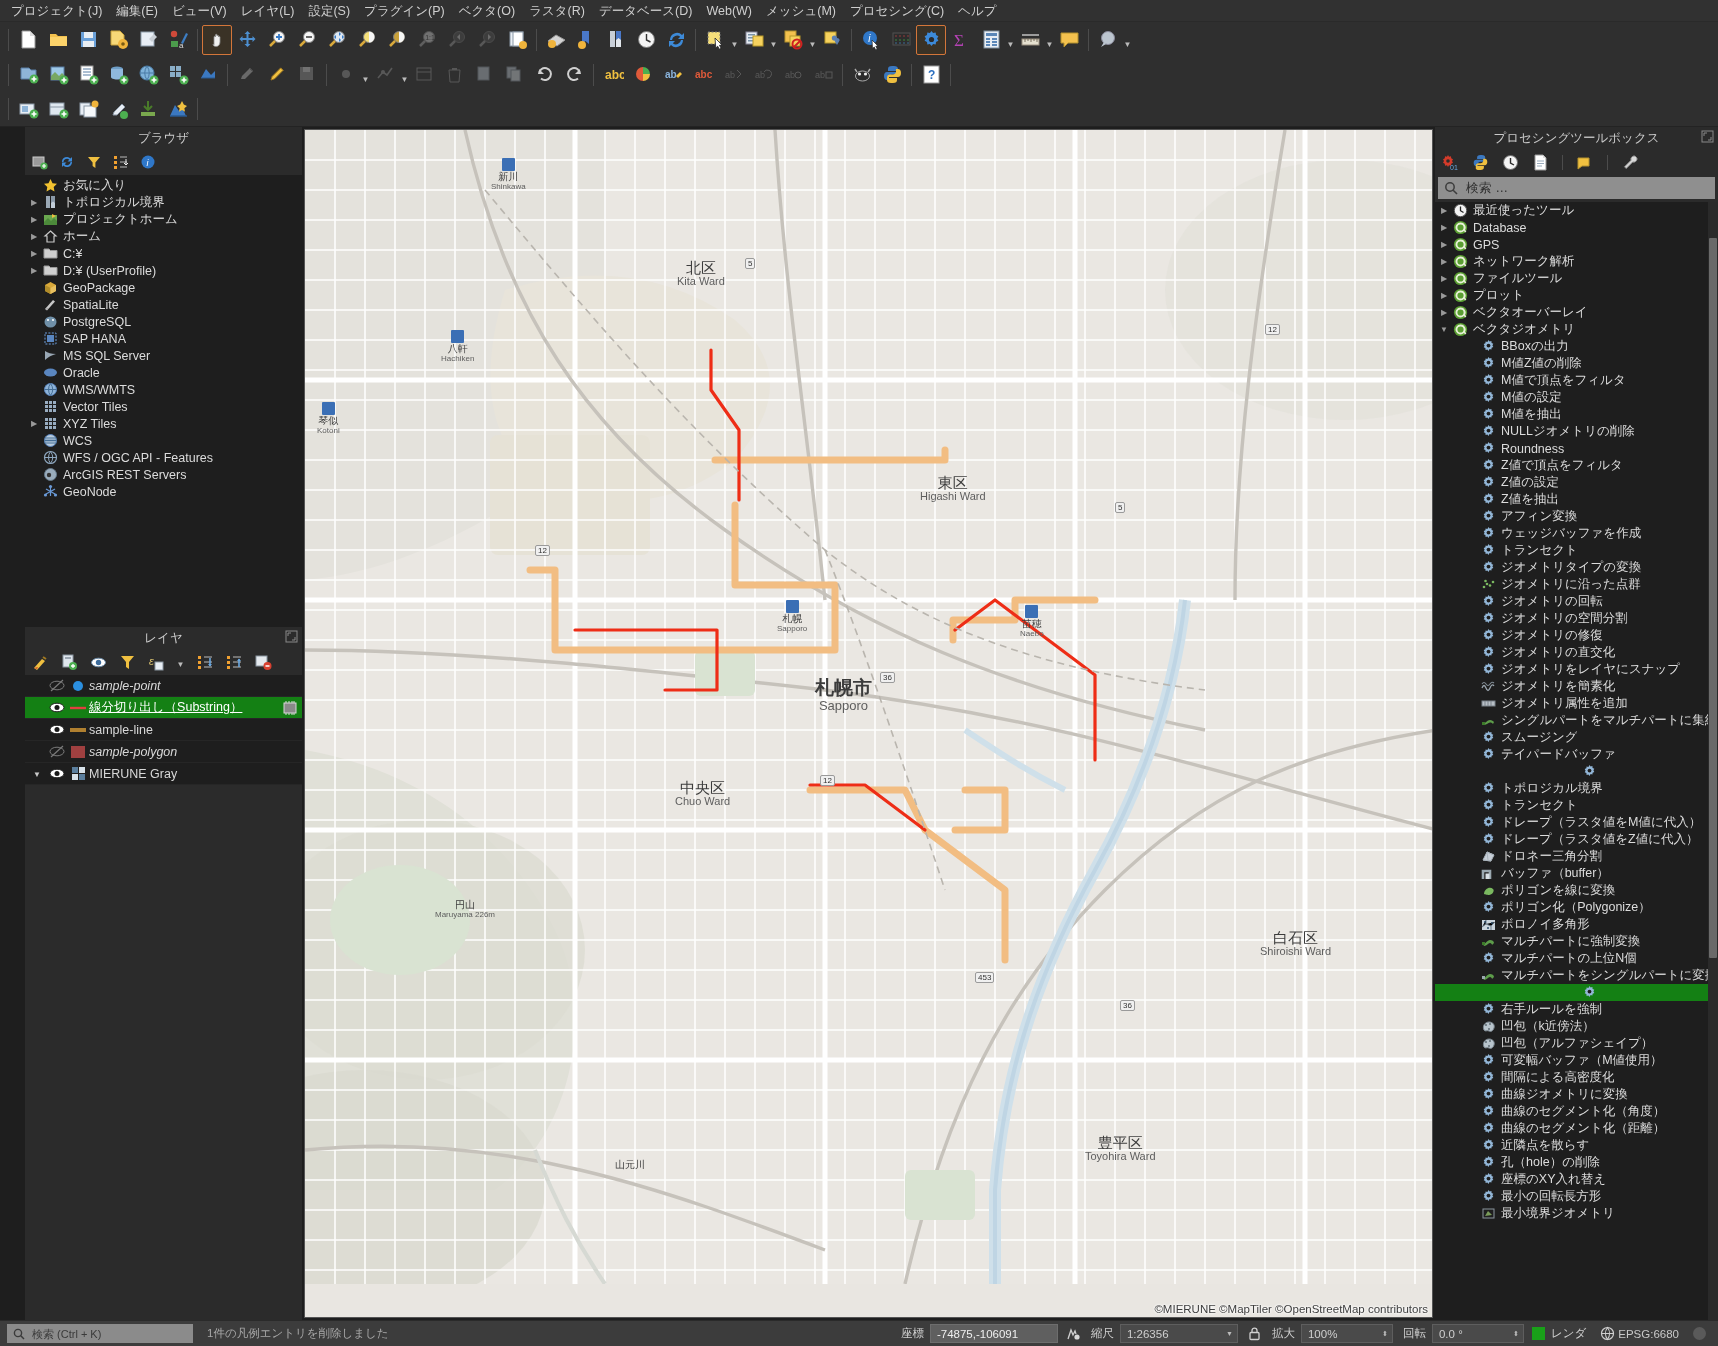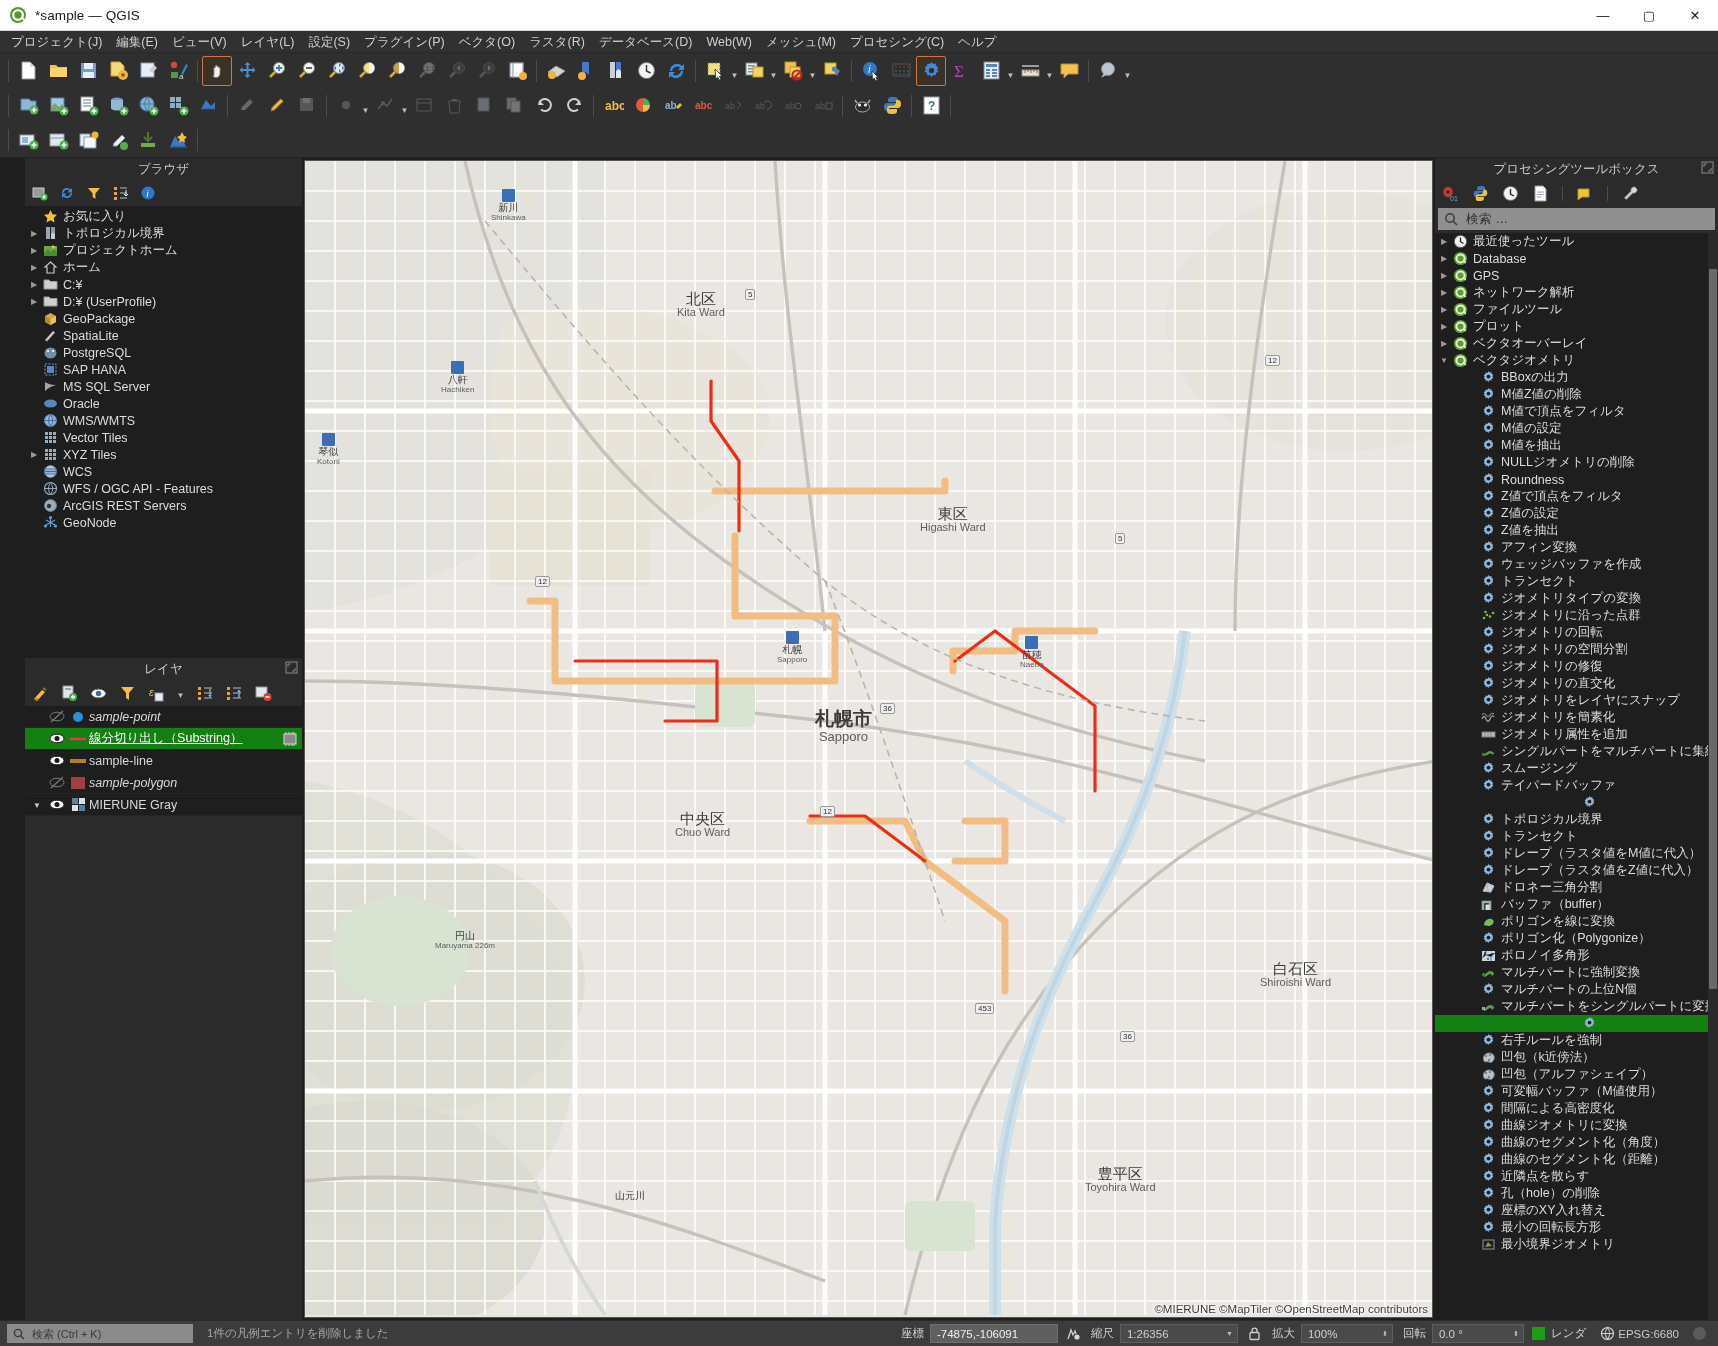--- a/index.html
+++ b/index.html
@@ -160,33 +160,20 @@
   .sb-combo .cv { flex:1; }
   .sb-combo .ar { font-size:7px; color:#bbb; }
   .render-sq { width:13px; height:13px; background:#19a019; margin-left:8px; }
   .sb-right-pad { width: 10px; }
 </style>
 </head>
 <body>
 
 <div id="app">
 
-  <div class="titlebar">
-    <span class="logo">
-      <svg width="18" height="18" viewBox="0 0 18 18">
-        <circle cx="9" cy="9" r="8" fill="#589632"></circle>
-        <path d="M9 3.2a5.8 5.8 0 1 0 4.1 9.9l1.6 1.6 1.3-1.3-1.7-1.7A5.8 5.8 0 0 0 9 3.2zm0 2.1a3.7 3.7 0 1 1 0 7.4 3.7 3.7 0 0 1 0-7.4z" fill="#fff"></path>
-      </svg>
-    </span>
-    <span class="title">*sample — QGIS</span>
-    <span class="spacer"></span>
-    <span class="winbtn">—</span>
-    <span class="winbtn">▢</span>
-    <span class="winbtn close">✕</span>
-  </div>
 
   <div class="menubar">
     <span class="mi">プロジェクト(J)</span>
     <span class="mi">編集(E)</span>
     <span class="mi">ビュー(V)</span>
     <span class="mi">レイヤ(L)</span>
     <span class="mi">設定(S)</span>
     <span class="mi">プラグイン(P)</span>
     <span class="mi">ベクタ(O)</span>
     <span class="mi">ラスタ(R)</span>

